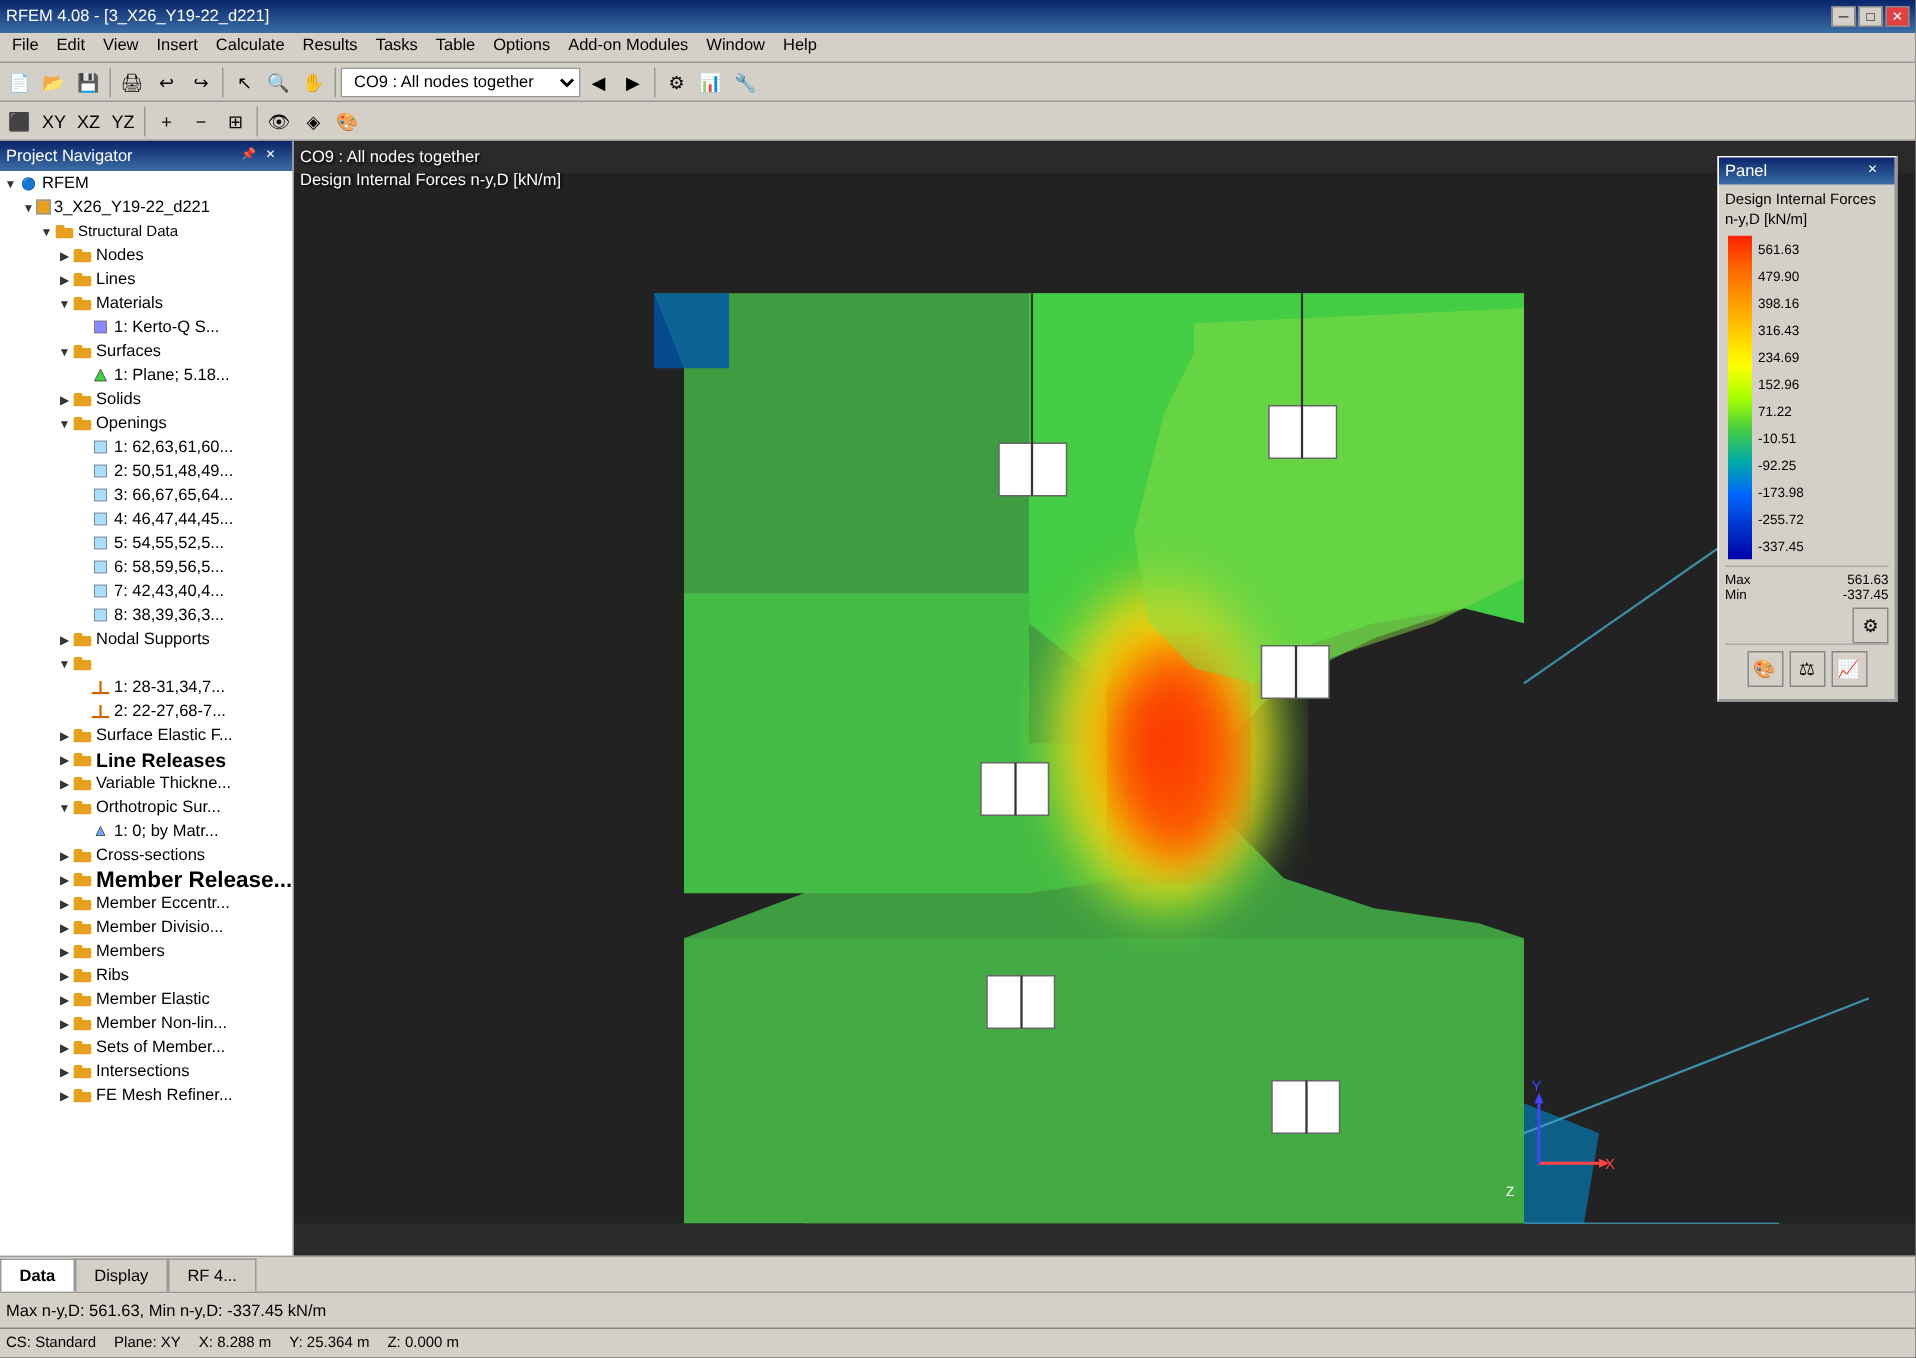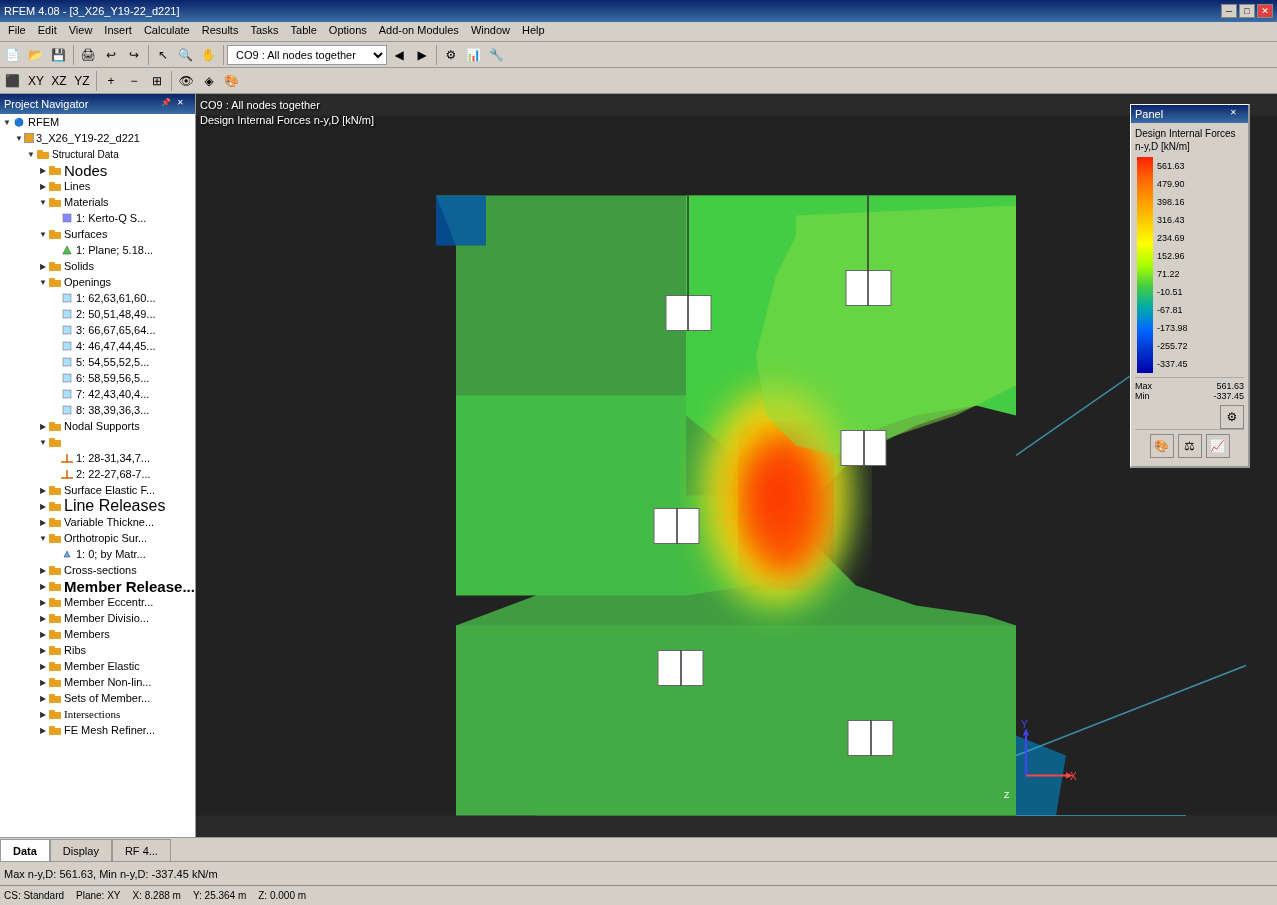--- a/index.html
+++ b/index.html
@@ -130,21 +130,21 @@
 
     
     #fem-canvas {
       width: 100%;
       height: 100%;
     }
 
     
     #panel {
       position: absolute;
-      top: 10px; right: 27px;
+      top: 10px; right: 12px;
       width: 120px;
       background: #d4d0c8;
       border: 2px solid #999;
       border-top: 1px solid #fff;
       border-left: 1px solid #fff;
       font-size: 10px;
       z-index: 20;
     }
     #panel-header {
       height: 18px;
@@ -318,21 +318,21 @@
         </div>
         <div class="tree-item">
           <span class="tree-indent" style="width: 38px; display: inline-block;"></span>
           <span class="expand-icon" style="font-size: 8px; width: 10px; color: rgb(51, 51, 51);">▶</span>
           <span class="tree-icon">
             <svg width="12" height="10">
               <rect x="0" y="3" width="12" height="7" fill="#e8a020" rx="1"></rect>
               <rect x="0" y="1" width="6" height="4" fill="#e8a020" rx="1"></rect>
             </svg>
           </span>
-          <span style="font-size: 15px; overflow: hidden; text-overflow: ellipsis;">Nodes</span>
+          <span style="font-size: 11px; overflow: hidden; text-overflow: ellipsis;">Nodes</span>
         </div>
         <div class="tree-item">
           <span class="tree-indent" style="width: 38px; display: inline-block;"></span>
           <span class="expand-icon" style="font-size: 8px; width: 10px; color: rgb(51, 51, 51);">▶</span>
           <span class="tree-icon">
             <svg width="12" height="10">
               <rect x="0" y="3" width="12" height="7" fill="#e8a020" rx="1"></rect>
               <rect x="0" y="1" width="6" height="4" fill="#e8a020" rx="1"></rect>
             </svg>
           </span>
@@ -539,21 +539,21 @@
         </div>
         <div class="tree-item">
           <span class="tree-indent" style="width: 38px; display: inline-block;"></span>
           <span class="expand-icon" style="font-size: 8px; width: 10px; color: rgb(51, 51, 51);">▶</span>
           <span class="tree-icon">
             <svg width="12" height="10">
               <rect x="0" y="3" width="12" height="7" fill="#e8a020" rx="1"></rect>
               <rect x="0" y="1" width="6" height="4" fill="#e8a020" rx="1"></rect>
             </svg>
           </span>
-          <span style="font-size: 16px; overflow: hidden; text-overflow: ellipsis;">Line Releases</span>
+          <span style="font-size: 13px; overflow: hidden; text-overflow: ellipsis; font-weight: bold;">Line Releases</span>
         </div>
         <div class="tree-item">
           <span class="tree-indent" style="width: 38px; display: inline-block;"></span>
           <span class="expand-icon" style="font-size: 8px; width: 10px; color: rgb(51, 51, 51);">▶</span>
           <span class="tree-icon">
             <svg width="12" height="10">
               <rect x="0" y="3" width="12" height="7" fill="#e8a020" rx="1"></rect>
               <rect x="0" y="1" width="6" height="4" fill="#e8a020" rx="1"></rect>
             </svg>
           </span>
@@ -681,21 +681,21 @@
         </div>
         <div class="tree-item">
           <span class="tree-indent" style="width: 38px; display: inline-block;"></span>
           <span class="expand-icon" style="font-size: 8px; width: 10px; color: rgb(51, 51, 51);">▶</span>
           <span class="tree-icon">
             <svg width="12" height="10">
               <rect x="0" y="3" width="12" height="7" fill="#e8a020" rx="1"></rect>
               <rect x="0" y="1" width="6" height="4" fill="#e8a020" rx="1"></rect>
             </svg>
           </span>
-          <span style="font-size: 11px; overflow: hidden; text-overflow: ellipsis; font-family: Liberation Serif, serif;">Intersections</span>
+          <span style="font-size: 11px; overflow: hidden; text-overflow: ellipsis;">Intersections</span>
         </div>
         <div class="tree-item">
           <span class="tree-indent" style="width: 38px; display: inline-block;"></span>
           <span class="expand-icon" style="font-size: 8px; width: 10px; color: rgb(51, 51, 51);">▶</span>
           <span class="tree-icon">
             <svg width="12" height="10">
               <rect x="0" y="3" width="12" height="7" fill="#e8a020" rx="1"></rect>
               <rect x="0" y="1" width="6" height="4" fill="#e8a020" rx="1"></rect>
             </svg>
           </span>
@@ -813,21 +813,21 @@
           </svg>
           <div style="margin-left:2px; font-size:9px; line-height:18px; color:#000;">
             <div>561.63</div>
             <div>479.90</div>
             <div>398.16</div>
             <div>316.43</div>
             <div>234.69</div>
             <div>152.96</div>
             <div>71.22</div>
             <div>-10.51</div>
-            <div>-67.81</div>
+            <div>-92.25</div>
             <div>-173.98</div>
             <div>-255.72</div>
             <div>-337.45</div>
           </div>
         </div>
         <div style="margin-top:4px; border-top:1px solid #aaa; padding-top:3px;">
           <div style="display:flex; justify-content:space-between; font-size:9px;">
             <span>Max</span>
             <span>561.63</span>
           </div>

